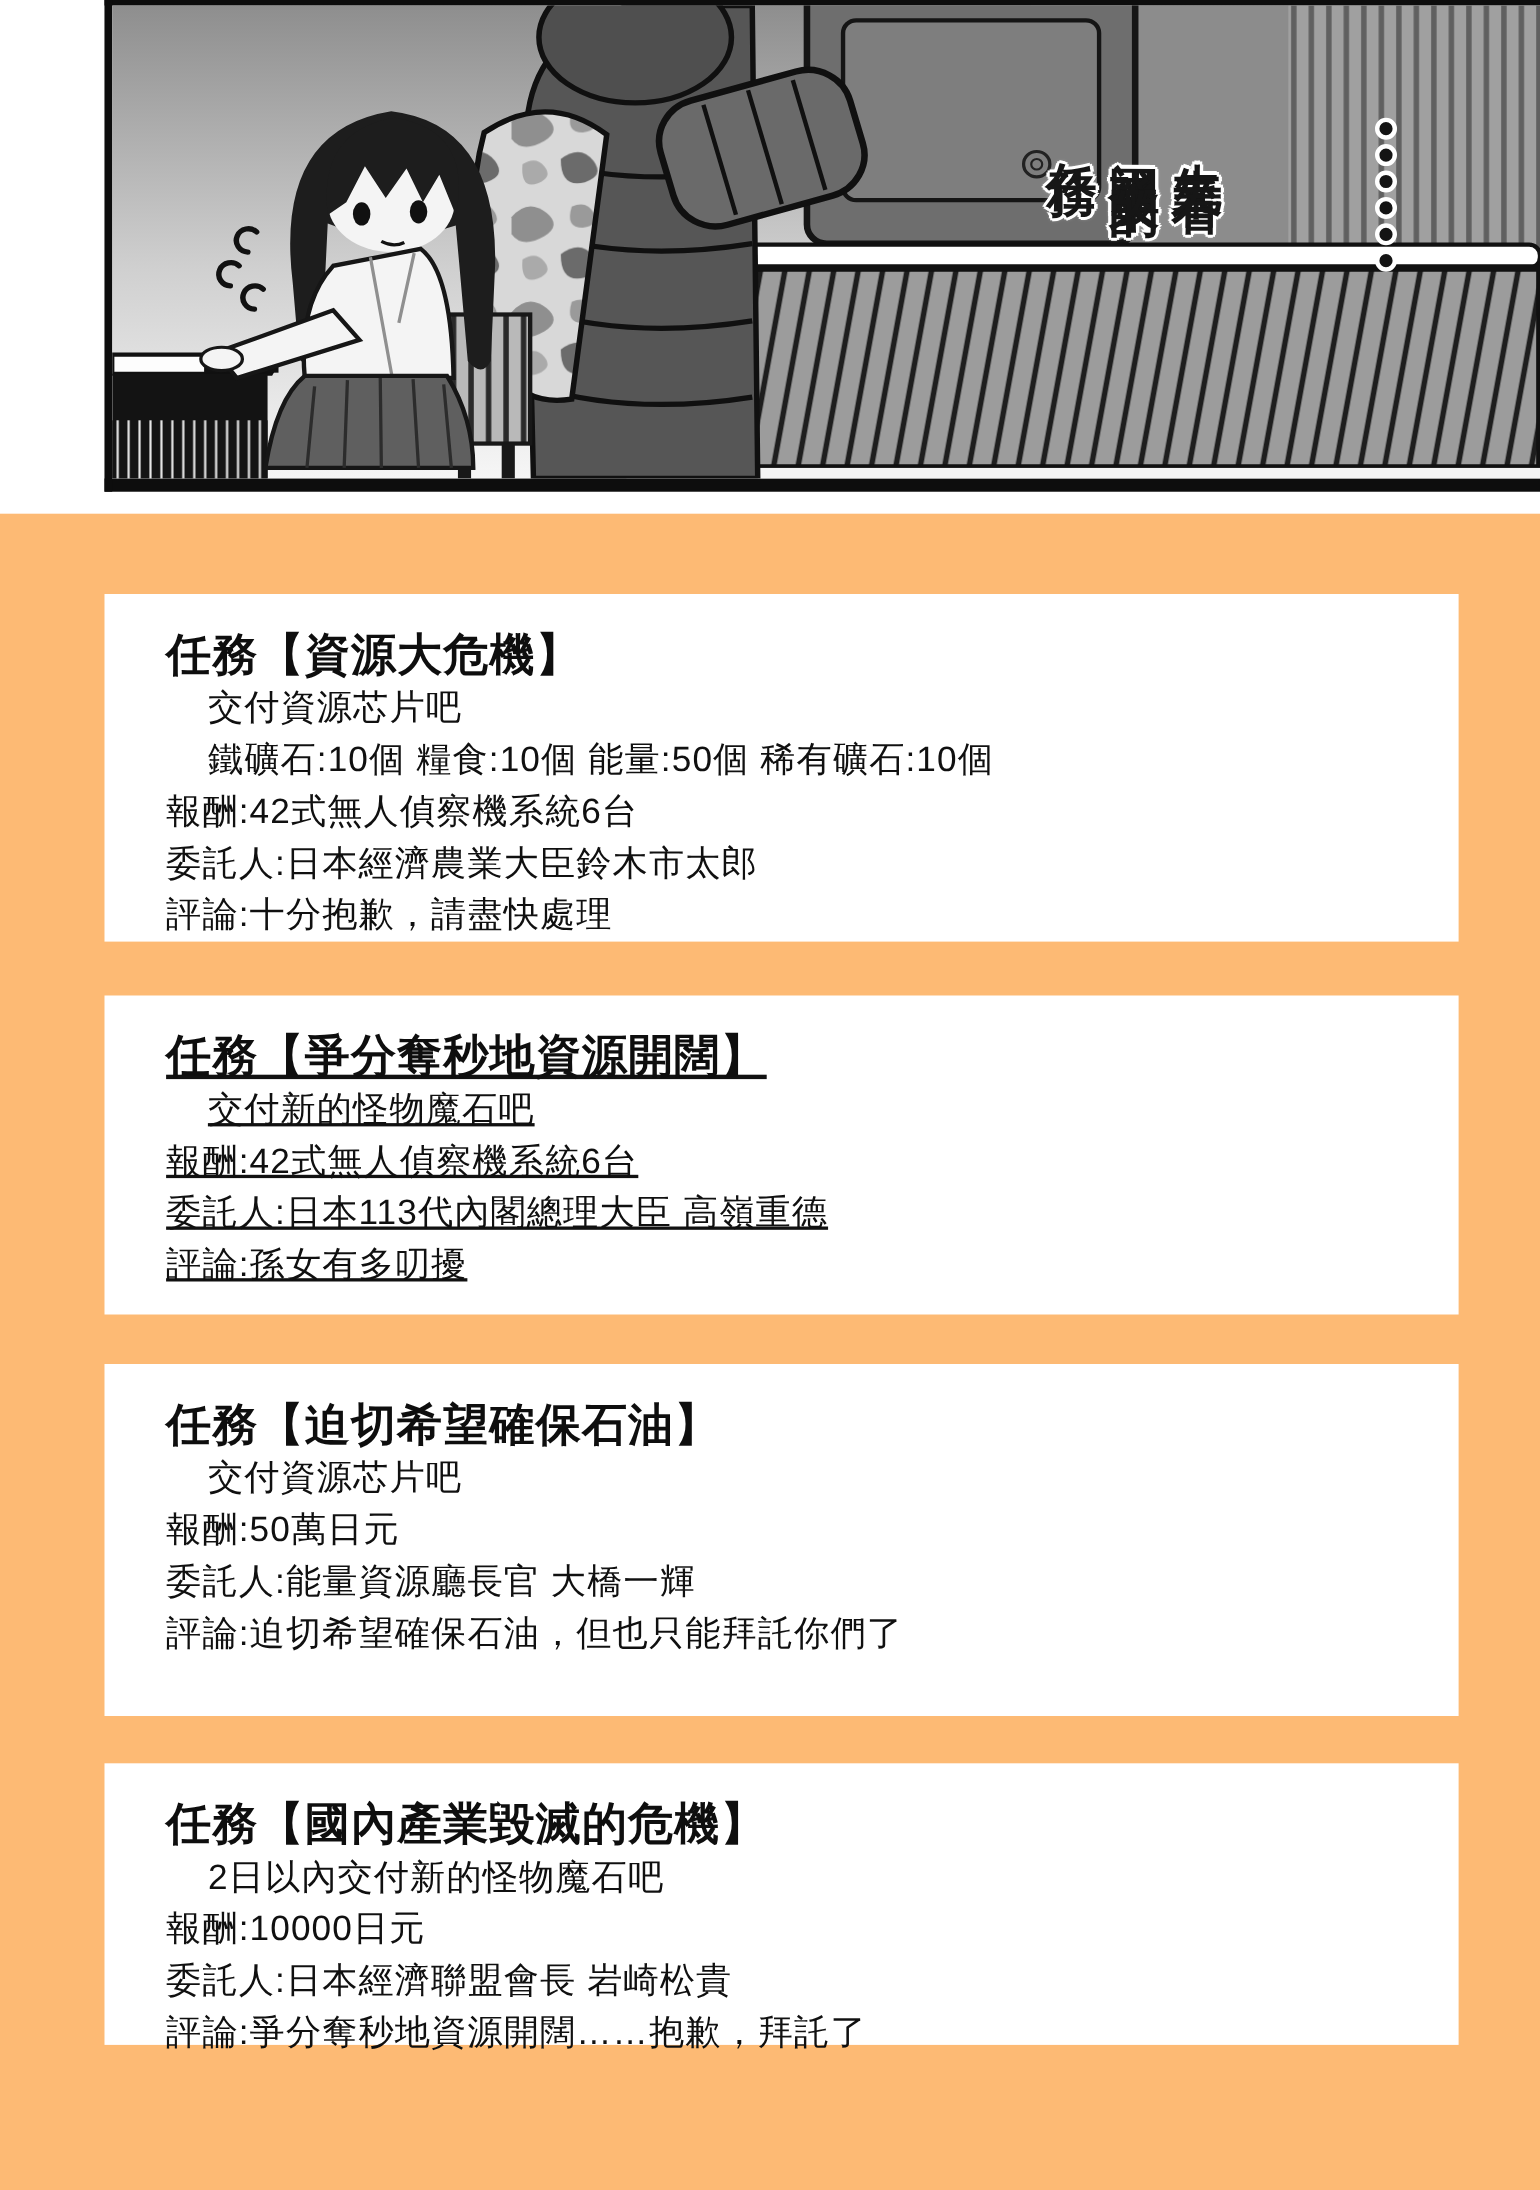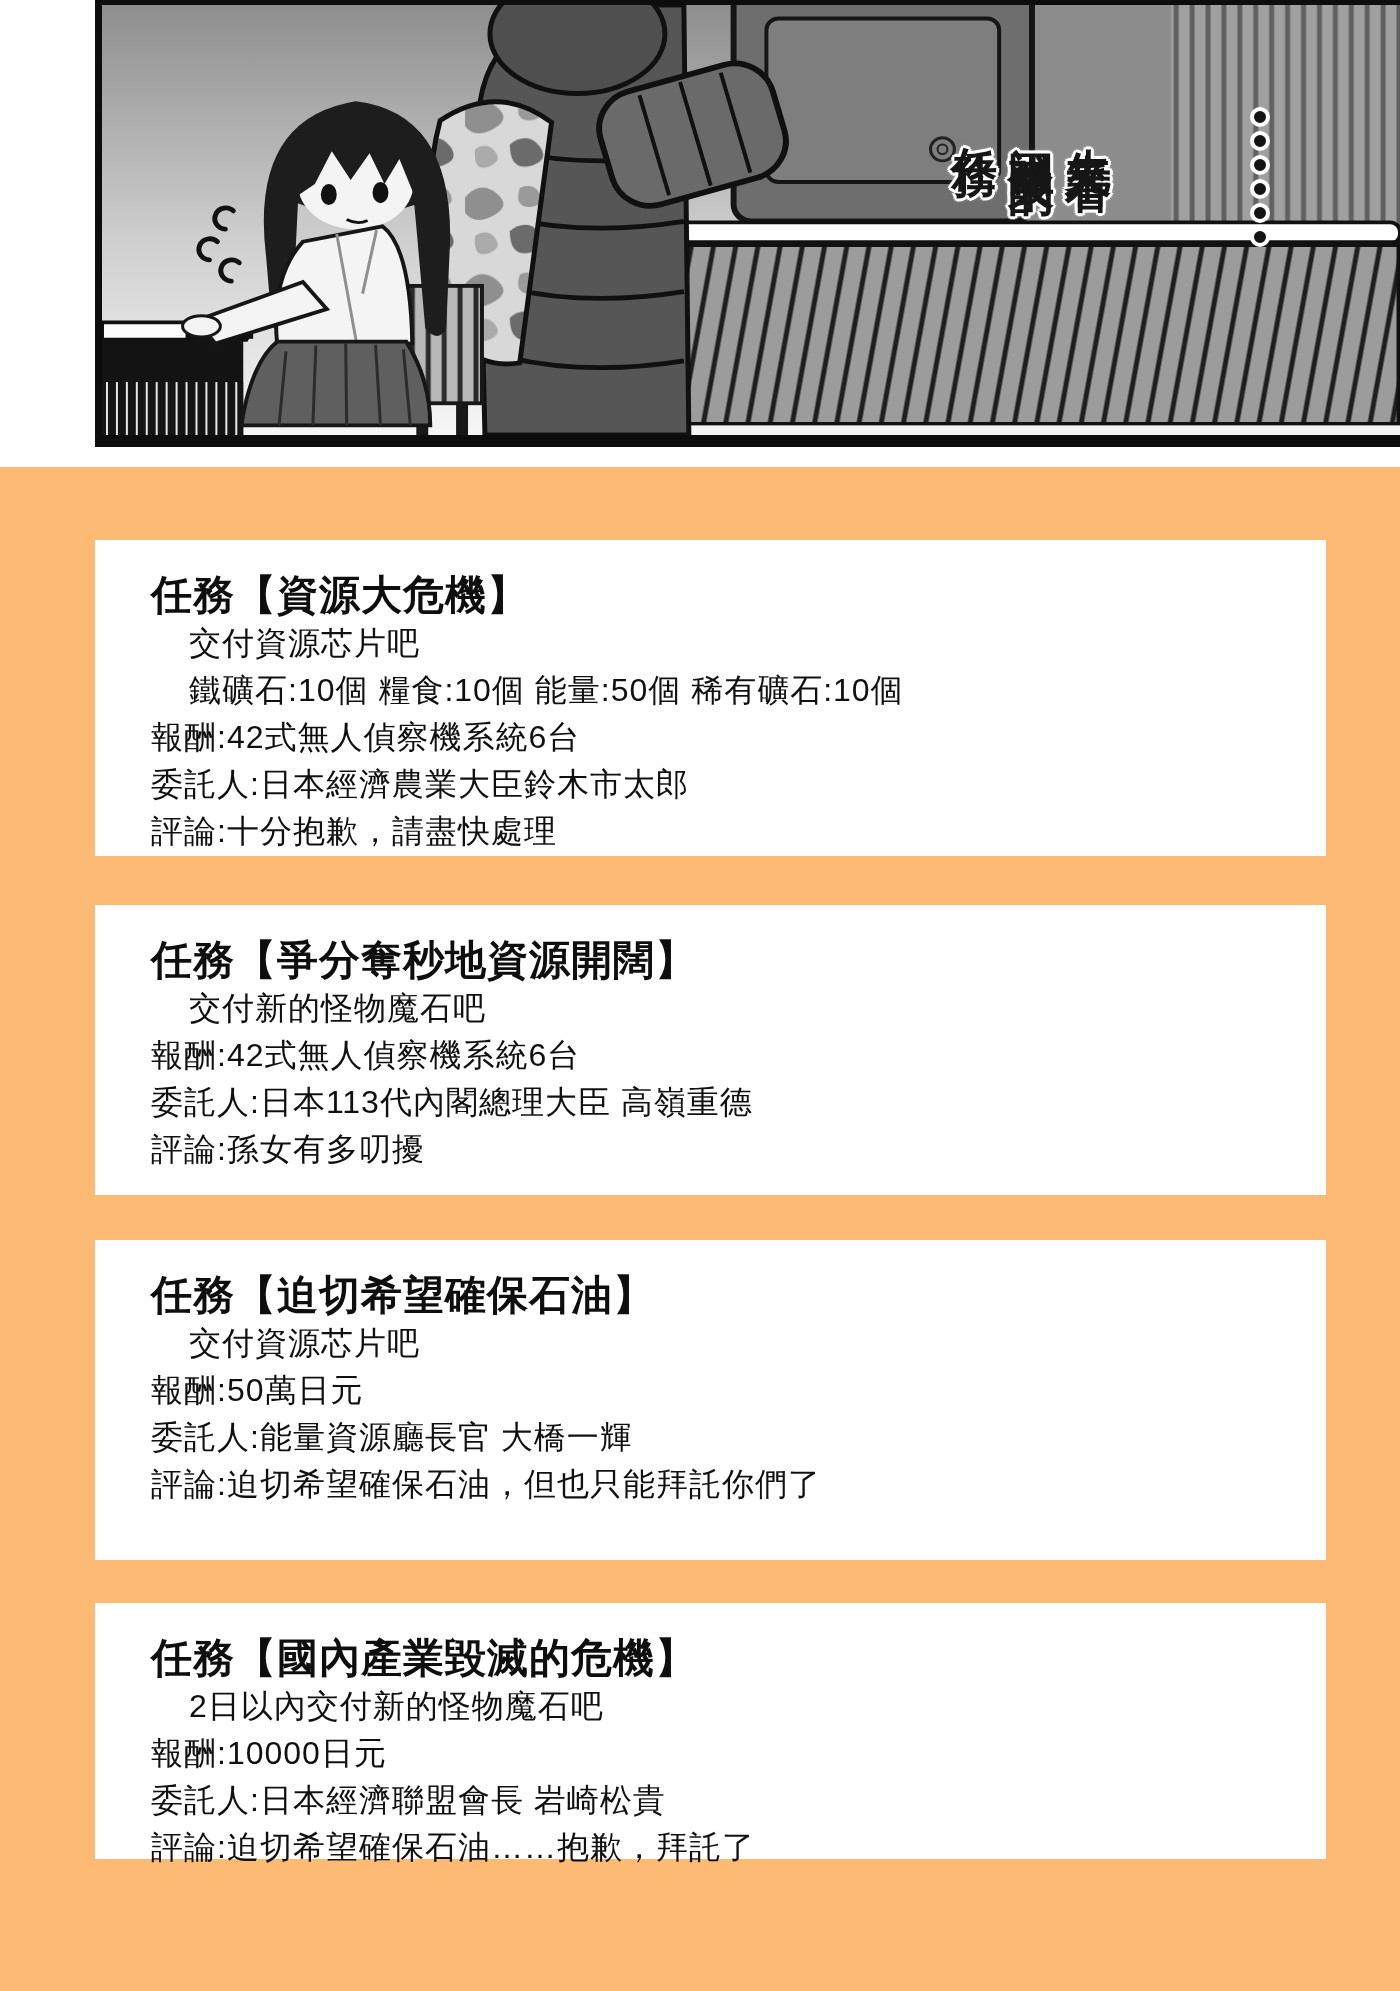--- a/index.html
+++ b/index.html
@@ -170,21 +170,21 @@
       <div class="mission-box" style="top: 73px; height: 316px;">
         <div class="mission-content">
           <div class="mission-title">任務【資源大危機】</div>
           <div class="mission-line indent">交付資源芯片吧</div>
           <div class="mission-line indent">鐵礦石:10個 糧食:10個 能量:50個 稀有礦石:10個</div>
           <div class="mission-line">報酬:42式無人偵察機系統6台</div>
           <div class="mission-line">委託人:日本經濟農業大臣鈴木市太郎</div>
           <div class="mission-line">評論:十分抱歉，請盡快處理</div>
         </div>
       </div>
-      <div class="mission-box" style="top: 438px; height: 290px;">
+      <div class="mission-box" style="top: 438px; height: 290px; text-decoration: underline;">
         <div class="mission-content">
           <div class="mission-title">任務【爭分奪秒地資源開闊】</div>
           <div class="mission-line indent">交付新的怪物魔石吧</div>
           <div class="mission-line">報酬:42式無人偵察機系統6台</div>
           <div class="mission-line">委託人:日本113代內閣總理大臣 高嶺重德</div>
           <div class="mission-line">評論:孫女有多叨擾</div>
         </div>
       </div>
       <div class="mission-box" style="top: 773px; height: 320px;">
         <div class="mission-content">
@@ -194,18 +194,18 @@
           <div class="mission-line">委託人:能量資源廳長官 大橋一輝</div>
           <div class="mission-line">評論:迫切希望確保石油，但也只能拜託你們了</div>
         </div>
       </div>
       <div class="mission-box" style="top: 1136px; height: 256px;">
         <div class="mission-content">
           <div class="mission-title">任務【國內產業毀滅的危機】</div>
           <div class="mission-line indent">2日以內交付新的怪物魔石吧</div>
           <div class="mission-line">報酬:10000日元</div>
           <div class="mission-line">委託人:日本經濟聯盟會長 岩崎松貴</div>
-          <div class="mission-line">評論:迫切希望確保石油……抱歉，拜託了</div>
+          <div class="mission-line">評論:爭分奪秒地資源開闊……抱歉，拜託了</div>
         </div>
       </div>
     </div>
 
 </div>
 
 </body></html>

